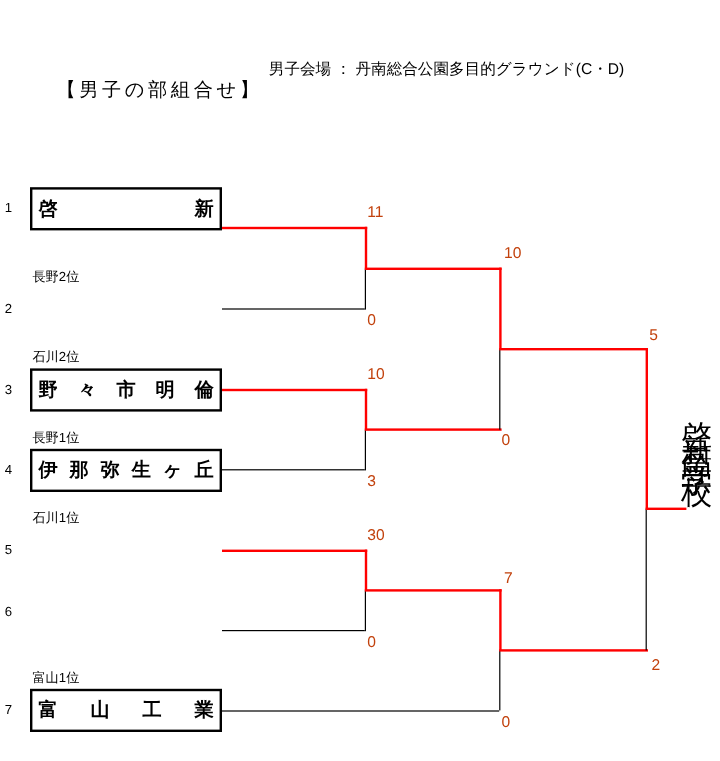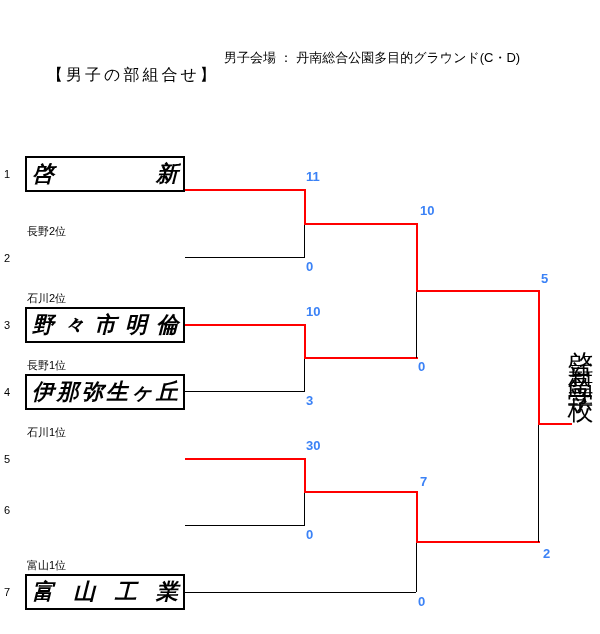--- a/index.html
+++ b/index.html
@@ -10,29 +10,29 @@
          font-size:19px;font-weight:bold;letter-spacing:1px;}
   .venue{position:absolute;top:49px;left:224px;font-size:13px;}
   .section-label{position:absolute;top:65px;left:4px;font-size:16px;letter-spacing:3px;margin-left:43px;}
 
   .team{position:absolute;left:0;width:195px;}
   .region{margin-left:27px;font-size:11px;height:16px;line-height:14px;}
   .boxrow{position:relative;height:36px;}
   .seed{position:absolute;left:4px;top:50%;transform:translateY(-50%);font-size:11px;}
   .tbox{position:absolute;left:25px;top:0;width:156px;height:32px;border:2px solid #000;
         display:flex;align-items:center;background:#fff;}
-  .tname{flex:1;padding:0 5px;font-size:22px;font-weight:bold;white-space:nowrap;
-         text-align:justify;text-align-last:justify;text-justify:inter-character;font-style:italic;}
+  .tname{flex:1;padding:0 5px;font-size:16px;font-weight:bold;white-space:nowrap;
+         text-align:justify;text-align-last:justify;text-justify:inter-character;}
 
   .hline,.vline{position:absolute;}
   .hline{height:2px;}  .vline{width:2px;}
   .hline.black{height:1px;} .vline.black{width:1px;}
   .red{background:#ff0000;} .black{background:#000000;}
 
-  .score{position:absolute;font-size:13px;color:#3b82f6;line-height:14px;font-weight:bold;}
+  .score{position:absolute;font-size:13px;color:#c2410c;line-height:14px;}
 
   .champion{position:absolute;left:564px;top:331px;writing-mode:vertical-rl;
             font-size:26px;letter-spacing:9px;white-space:nowrap;}
 </style>
 </head>
 <body>
 
 <div class="page">
 
   <div class="venue">男子会場 ： 丹南総合公園多目的グラウンド(C・D)</div>

